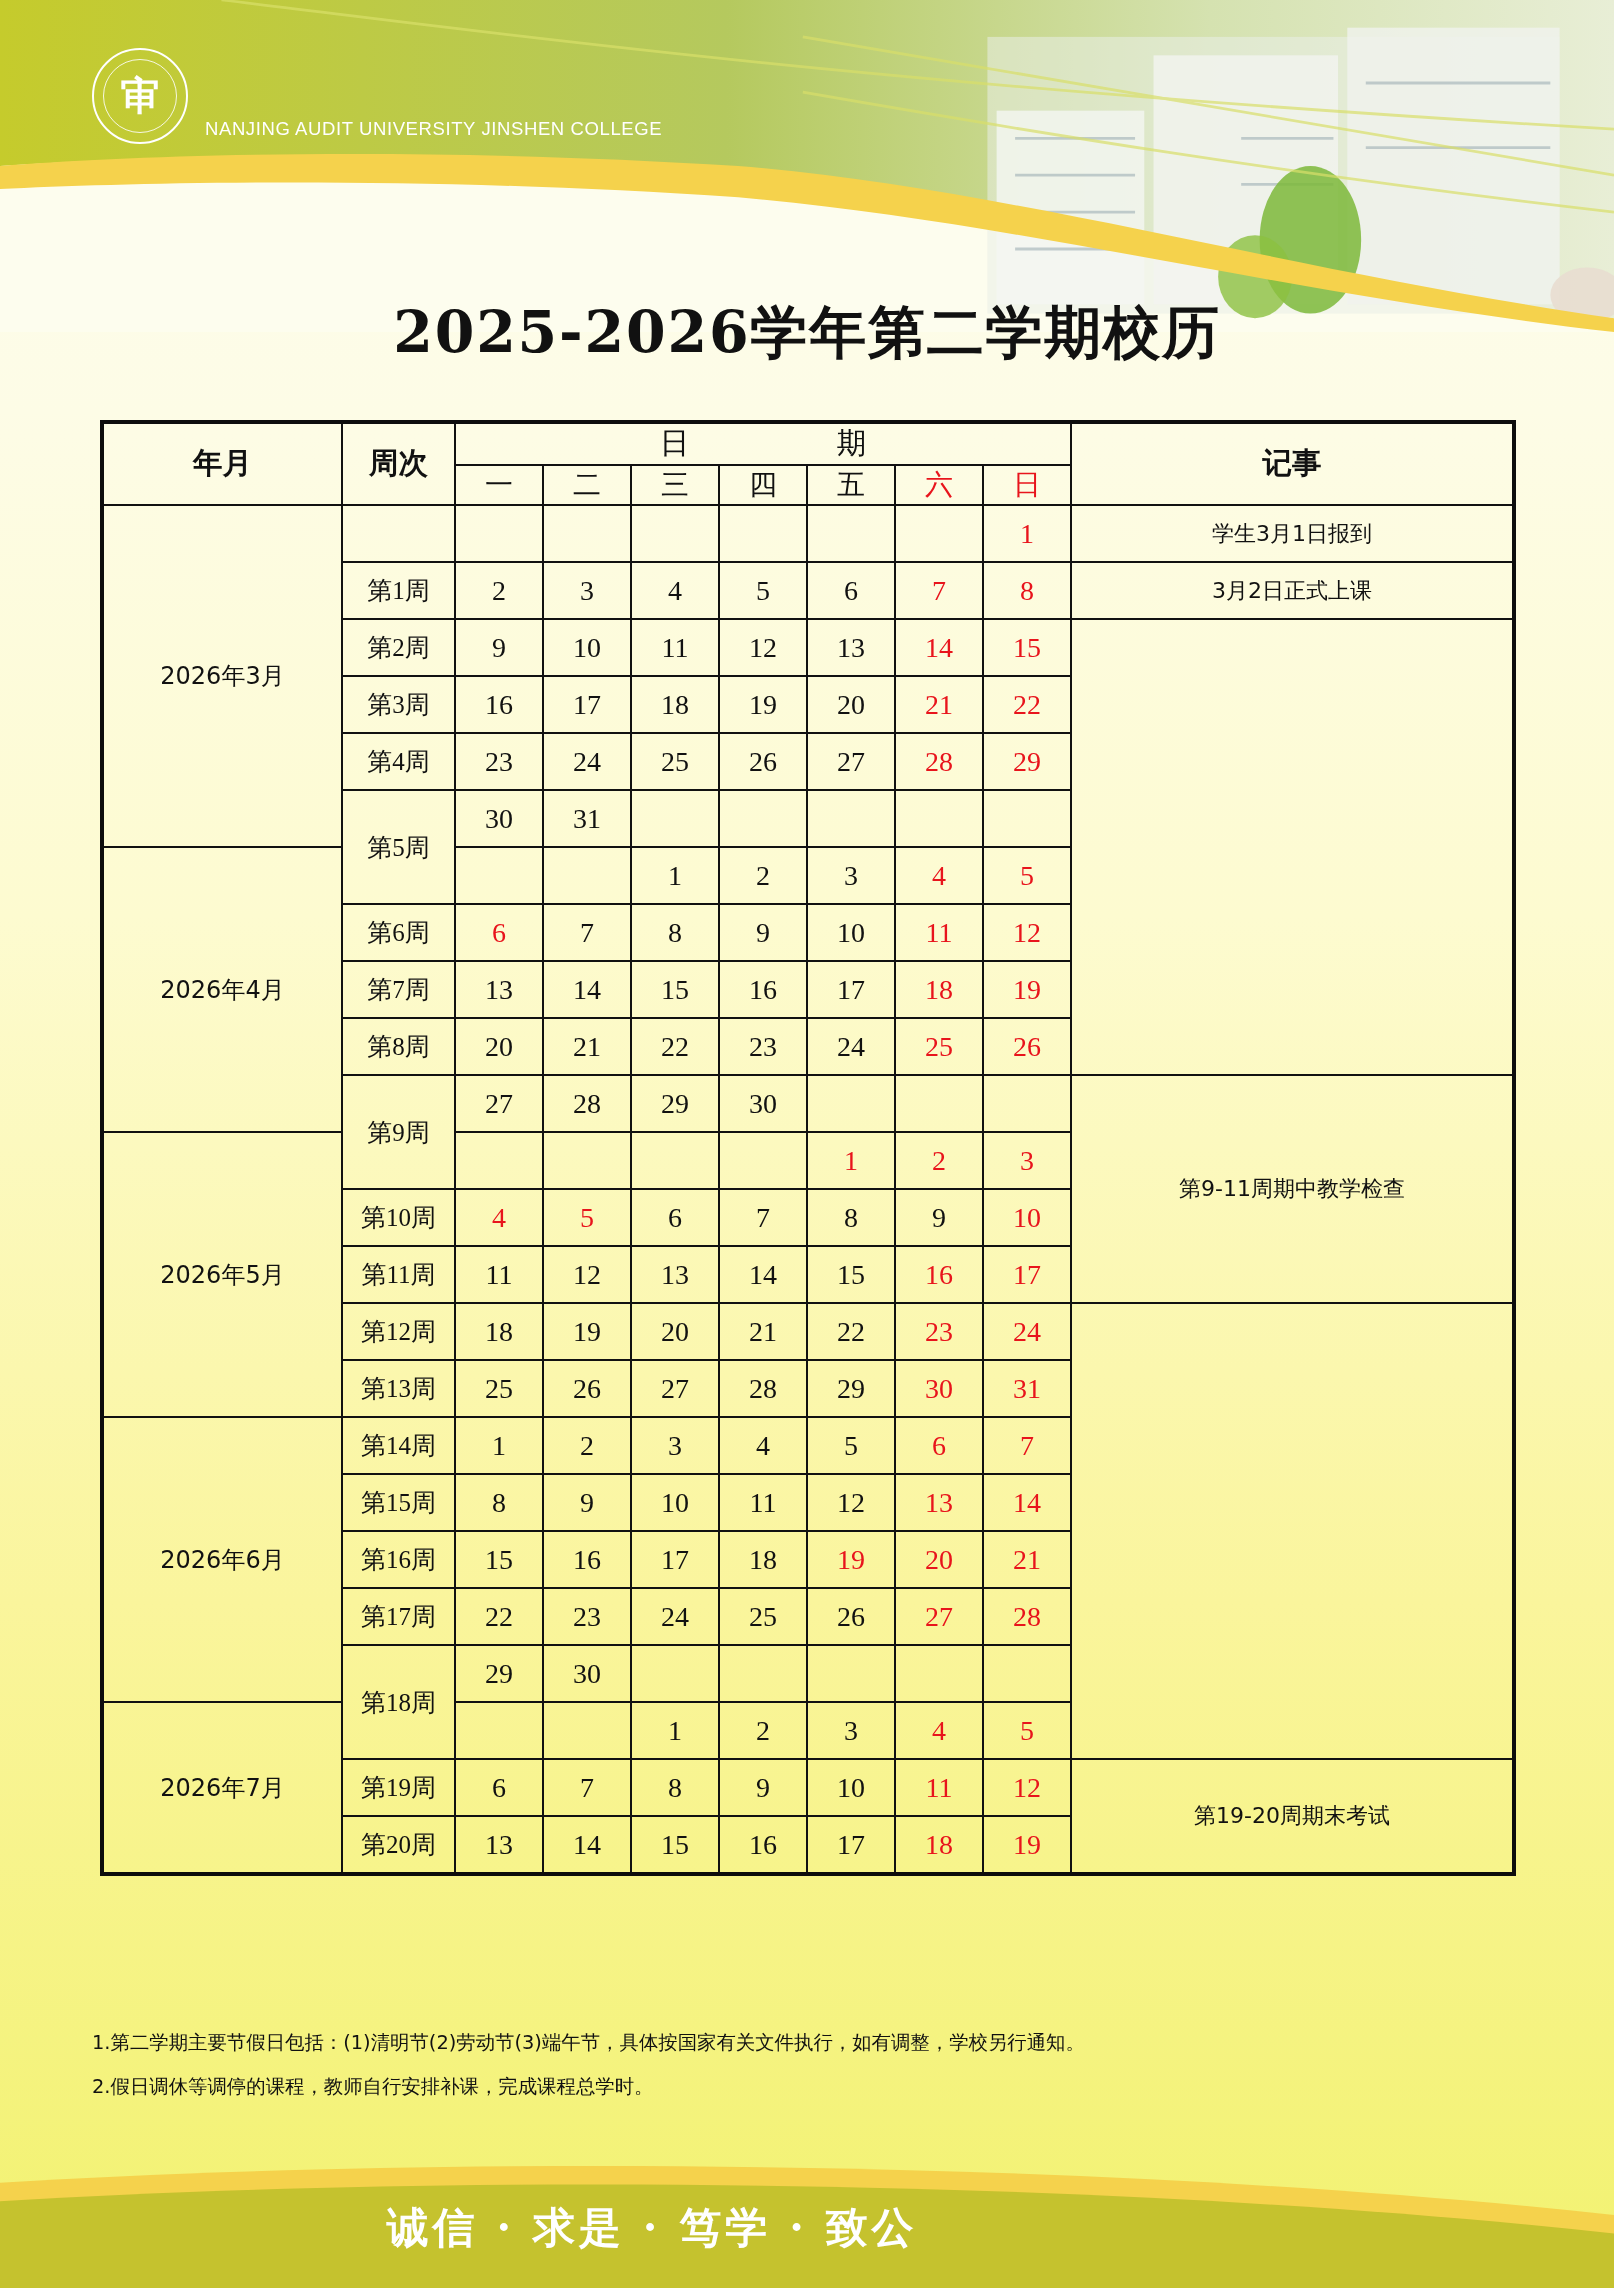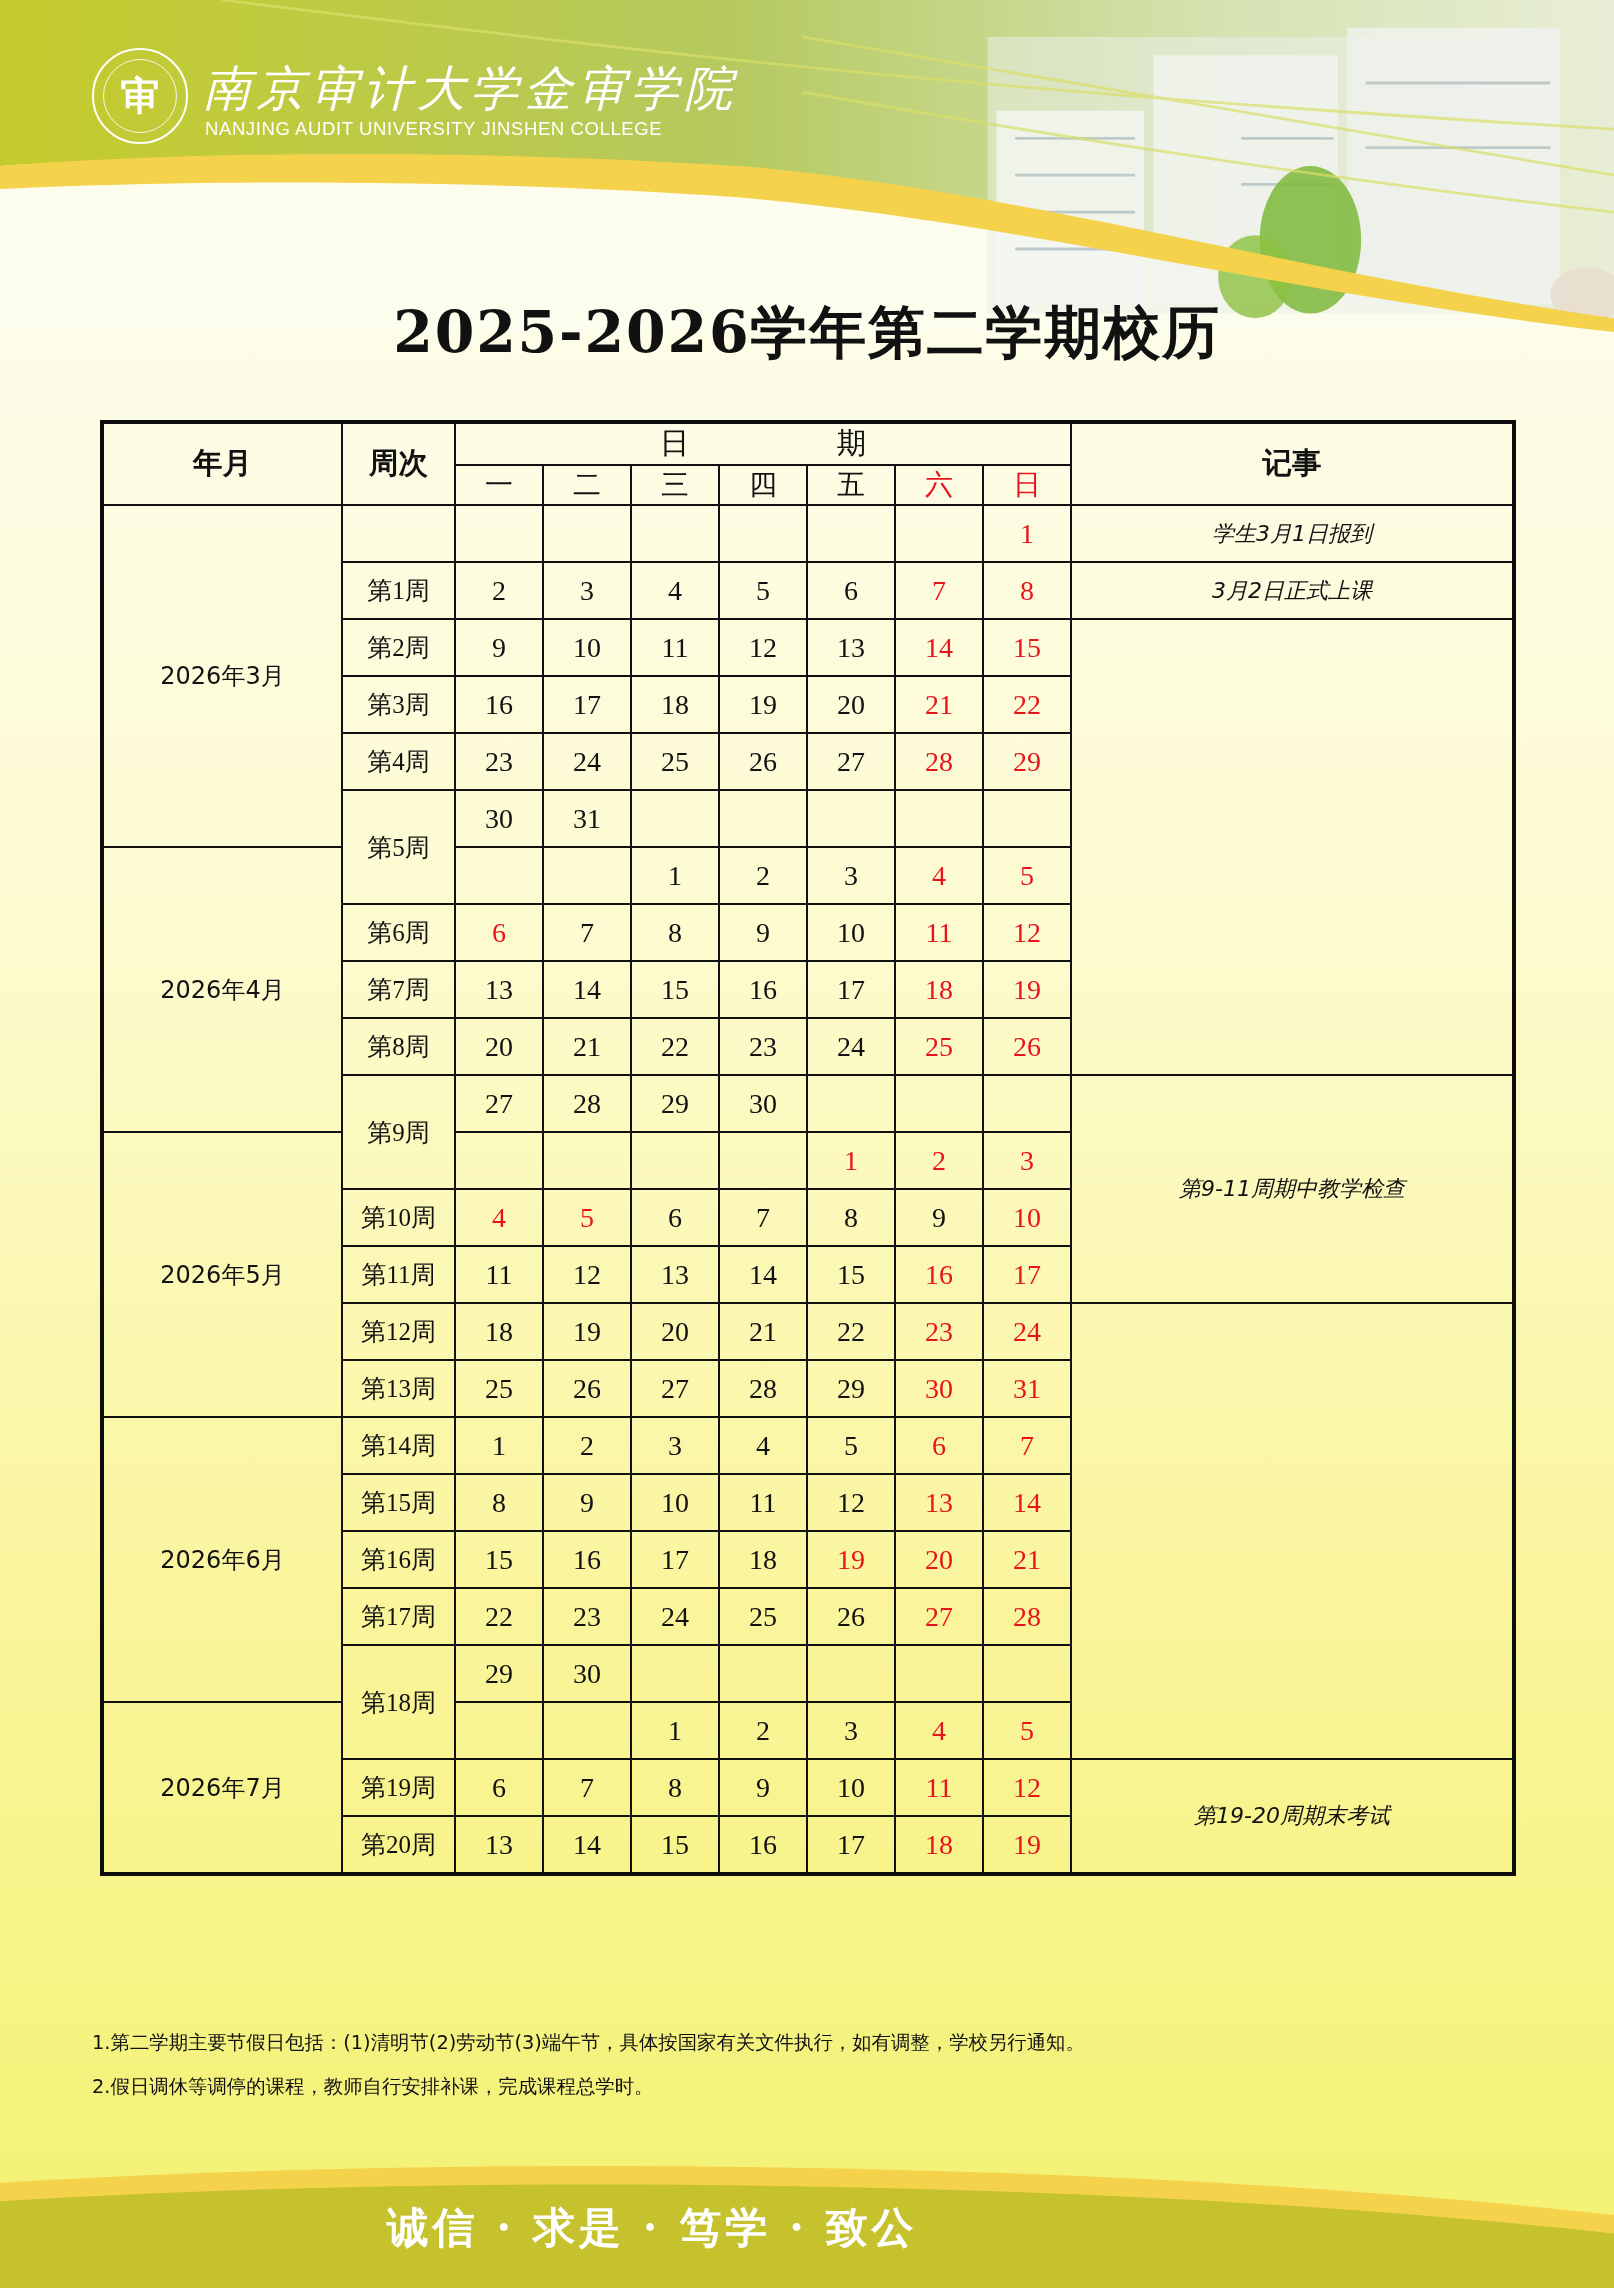--- a/index.html
+++ b/index.html
@@ -22,21 +22,21 @@
   table.cal{position:absolute;left:100px;top:420px;width:1412px;border-collapse:collapse;
     border:4.6px solid #0d0d0d;table-layout:fixed;padding-left:8px;}
   table.cal td{border:2.8px solid #111;text-align:center;vertical-align:middle;padding:0;
     font-size:28px;color:#111;height:55px;}
   table.cal td.hd{font-size:29.5px;font-weight:bold;font-family:"DejaVu Sans",sans-serif;}
   table.cal td.hsub{font-size:28px;height:37px;}
   table.cal td.htop{height:37px;}
   table.cal td.red{color:#e8141c;}
   table.cal td.wk{font-size:25px;}
   table.cal td.mo{font-size:24px;font-family:"DejaVu Sans",sans-serif;margin-top:38px;}
-  table.cal td.note{font-size:22px;font-family:"DejaVu Sans",sans-serif;font-style:italic;}
+  table.cal td.note{font-size:22px;font-family:"DejaVu Sans",sans-serif;}
   .footnotes{position:absolute;left:92px;top:2021px;font-family:"DejaVu Sans",sans-serif;
     font-size:19.4px;color:#111;line-height:44px;}
   .footer{position:absolute;left:0;top:2141px;width:1614px;height:148px;}
   .motto{position:absolute;left:0;width:1304px;top:2200px;text-align:center;color:#fff;
     font-size:42px;font-family:"DejaVu Serif",serif;font-weight:bold;letter-spacing:3.7px;}
 </style>
 </head>
 <body>
 
 <div class="header-bg">
@@ -72,21 +72,20 @@
     <g stroke="#d9df6a" stroke-width="3" fill="none" opacity="0.7">
       <path d="M870,40 C1100,80 1400,130 1749,190"></path>
       <path d="M870,100 C1100,140 1400,190 1749,230"></path>
       <path d="M240,0 C500,30 900,90 1749,140"></path>
     </g>
     <path d="M0,180 C150,168 450,158 800,180 C1100,205 1400,295 1749,345 L1749,360 C1400,320 1100,240 800,214 C450,190 150,198 0,205 Z" fill="#f5d24c"></path>
   </svg>
   <div class="logo">
     <div class="logo-inner">审</div>
   </div>
-  <div class="school-cn">南京审计大学金审学院</div>
   <div class="school-en">NANJING AUDIT UNIVERSITY JINSHEN COLLEGE</div>
 </div>
 
 <div class="title">2025-2026学年第二学期校历</div>
 
 <table class="cal" id="cal">
   <colgroup>
     <col style="width:240px">
       <col style="width:113px">
     <col style="width:88px">

